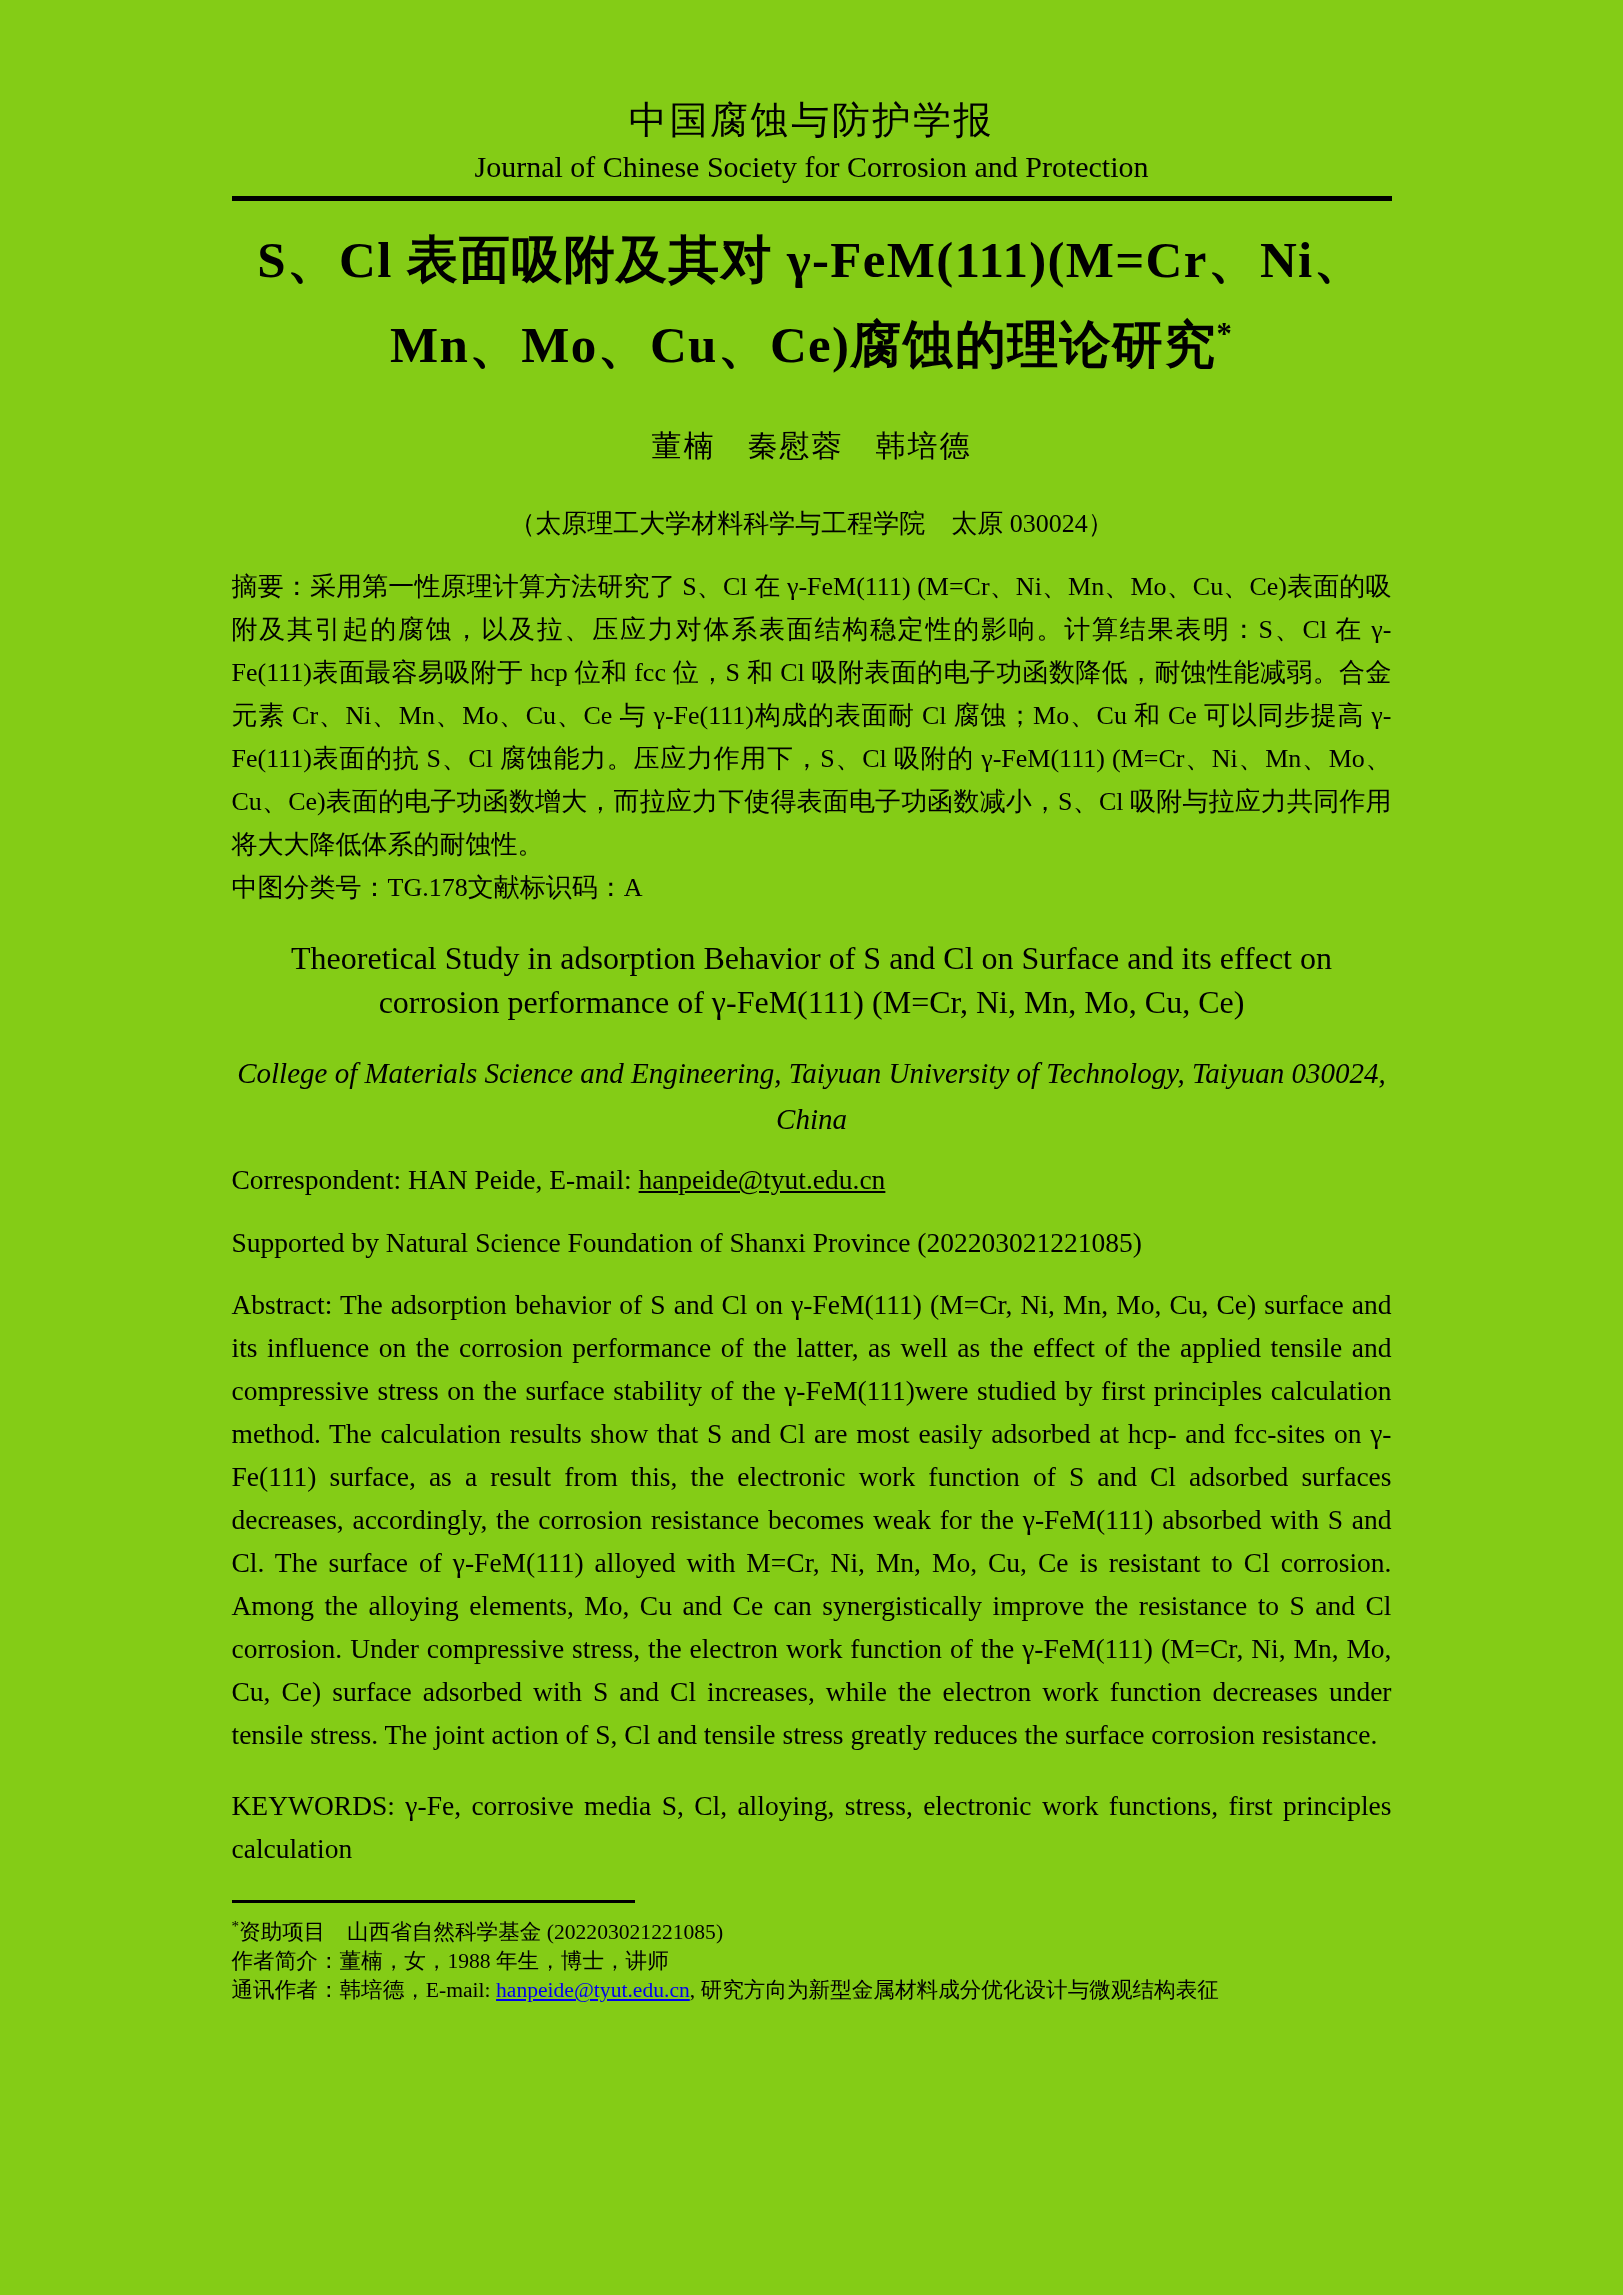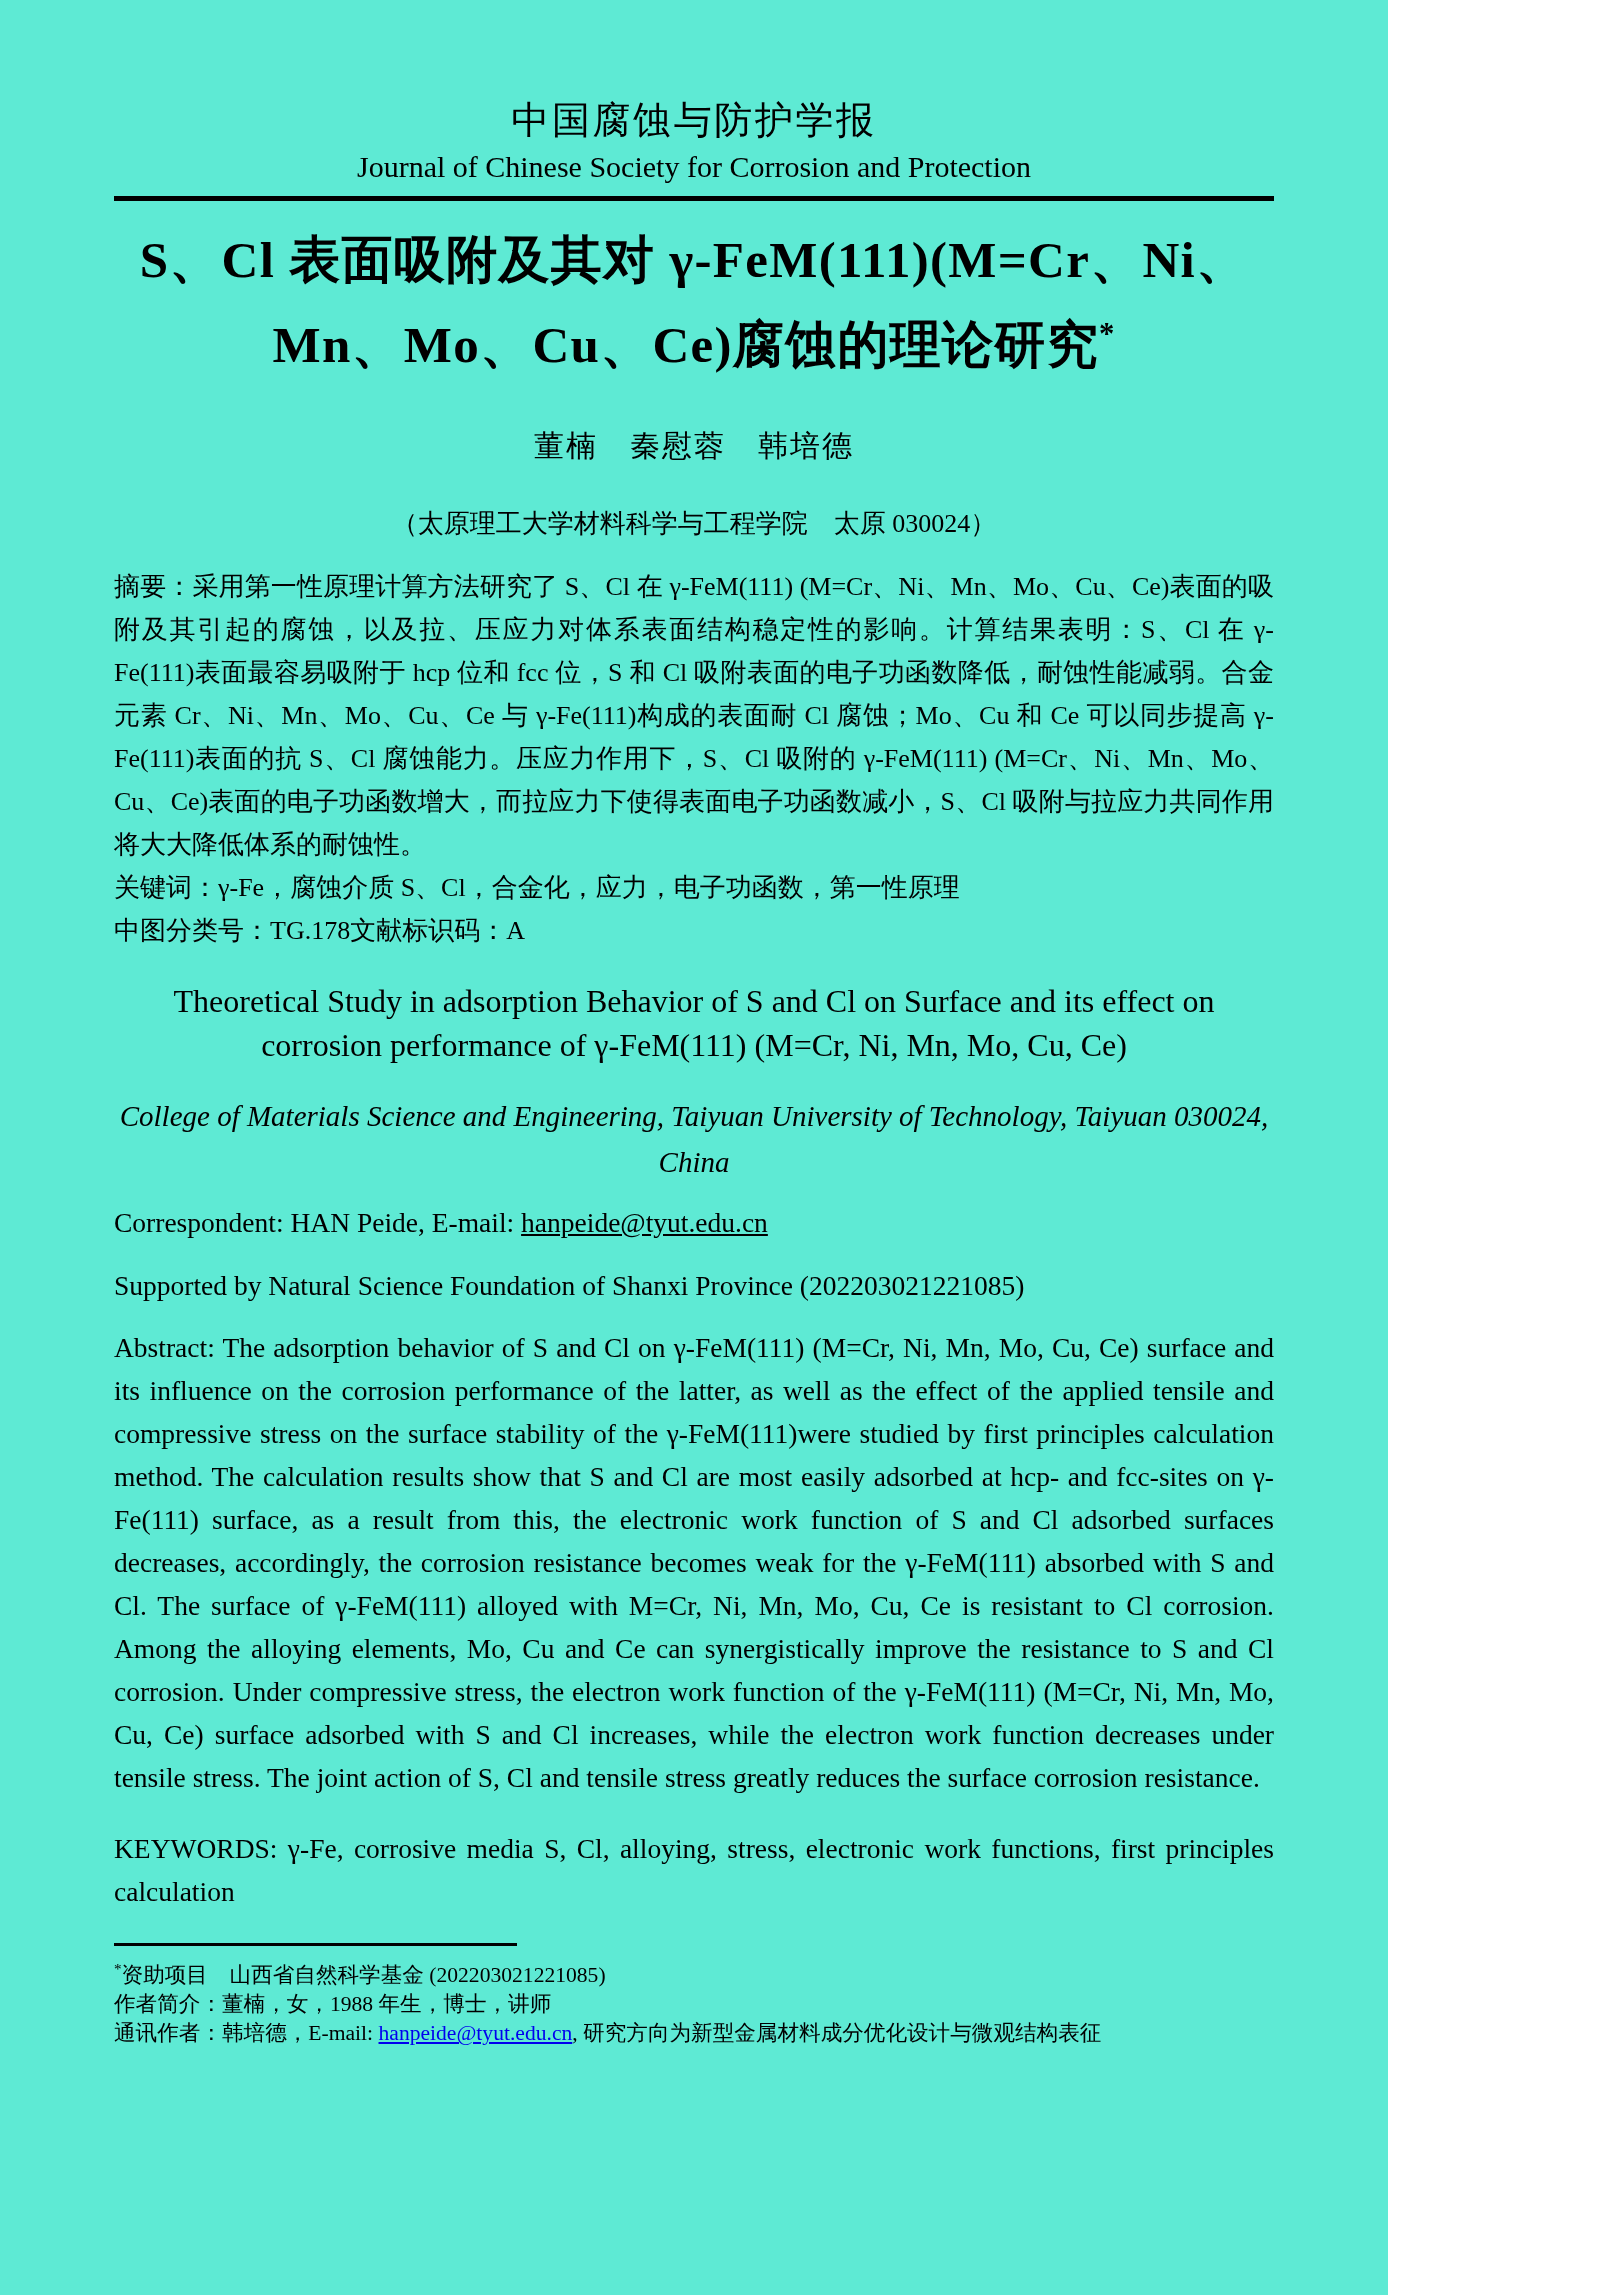--- a/index.html
+++ b/index.html
@@ -1,20 +1,20 @@
 <!DOCTYPE html>
 <html style="font-size:10.5px"><head>
 <meta charset="utf-8">
 <style>
   html, body { margin: 0; padding: 0; background: #ffffff; }
   .page {
     position: relative;
-    width: 1388px;
+    width: 1623px;
     height: 2295px;
-    background: #5eead4;
+    background: #84cc16;
     color: #000000;
     font-family: "Liberation Serif", "DejaVu Serif", serif;
     overflow: hidden;
   }
   .content {
     width: 1160px;
     margin: 0 auto;
     padding-top: 97px;
   }
   .center { text-align: center; }
@@ -155,21 +155,20 @@
     <div class="title-cn center">
       <span>S、Cl 表面吸附及其对 γ-FeM(111)(M=Cr、Ni、Mn、Mo、Cu、Ce)腐蚀的理论研究</span><sup>*</sup>
     </div>
 
     <div class="authors-cn center">董楠　秦慰蓉　韩培德</div>
 
     <div class="affiliation-cn center">（太原理工大学材料科学与工程学院　太原  030024）</div>
 
     <div class="cn-block">
       <p>摘要：采用第一性原理计算方法研究了 S、Cl 在 γ-FeM(111) (M=Cr、Ni、Mn、Mo、Cu、Ce)表面的吸附及其引起的腐蚀，以及拉、压应力对体系表面结构稳定性的影响。计算结果表明：S、Cl 在 γ-Fe(111)表面最容易吸附于 hcp 位和 fcc 位，S 和 Cl 吸附表面的电子功函数降低，耐蚀性能减弱。合金元素 Cr、Ni、Mn、Mo、Cu、Ce 与 γ-Fe(111)构成的表面耐 Cl 腐蚀；Mo、Cu 和 Ce 可以同步提高 γ-Fe(111)表面的抗 S、Cl 腐蚀能力。压应力作用下，S、Cl 吸附的 γ-FeM(111) (M=Cr、Ni、Mn、Mo、Cu、Ce)表面的电子功函数增大，而拉应力下使得表面电子功函数减小，S、Cl 吸附与拉应力共同作用将大大降低体系的耐蚀性。</p>
-      <p>关键词：γ-Fe，腐蚀介质 S、Cl，合金化，应力，电子功函数，第一性原理</p>
       <div class="classification-row">
         <span>中图分类号：TG.178</span>
         <span>文献标识码：A</span>
       </div>
     </div>
 
     <div class="title-en center">Theoretical Study in adsorption Behavior of S and Cl on Surface and its effect on corrosion performance of γ-FeM(111) (M=Cr, Ni, Mn, Mo, Cu, Ce)</div>
 
 
     <div class="affiliation-en center">College of Materials Science and Engineering, Taiyuan University of Technology, Taiyuan 030024, China</div>

